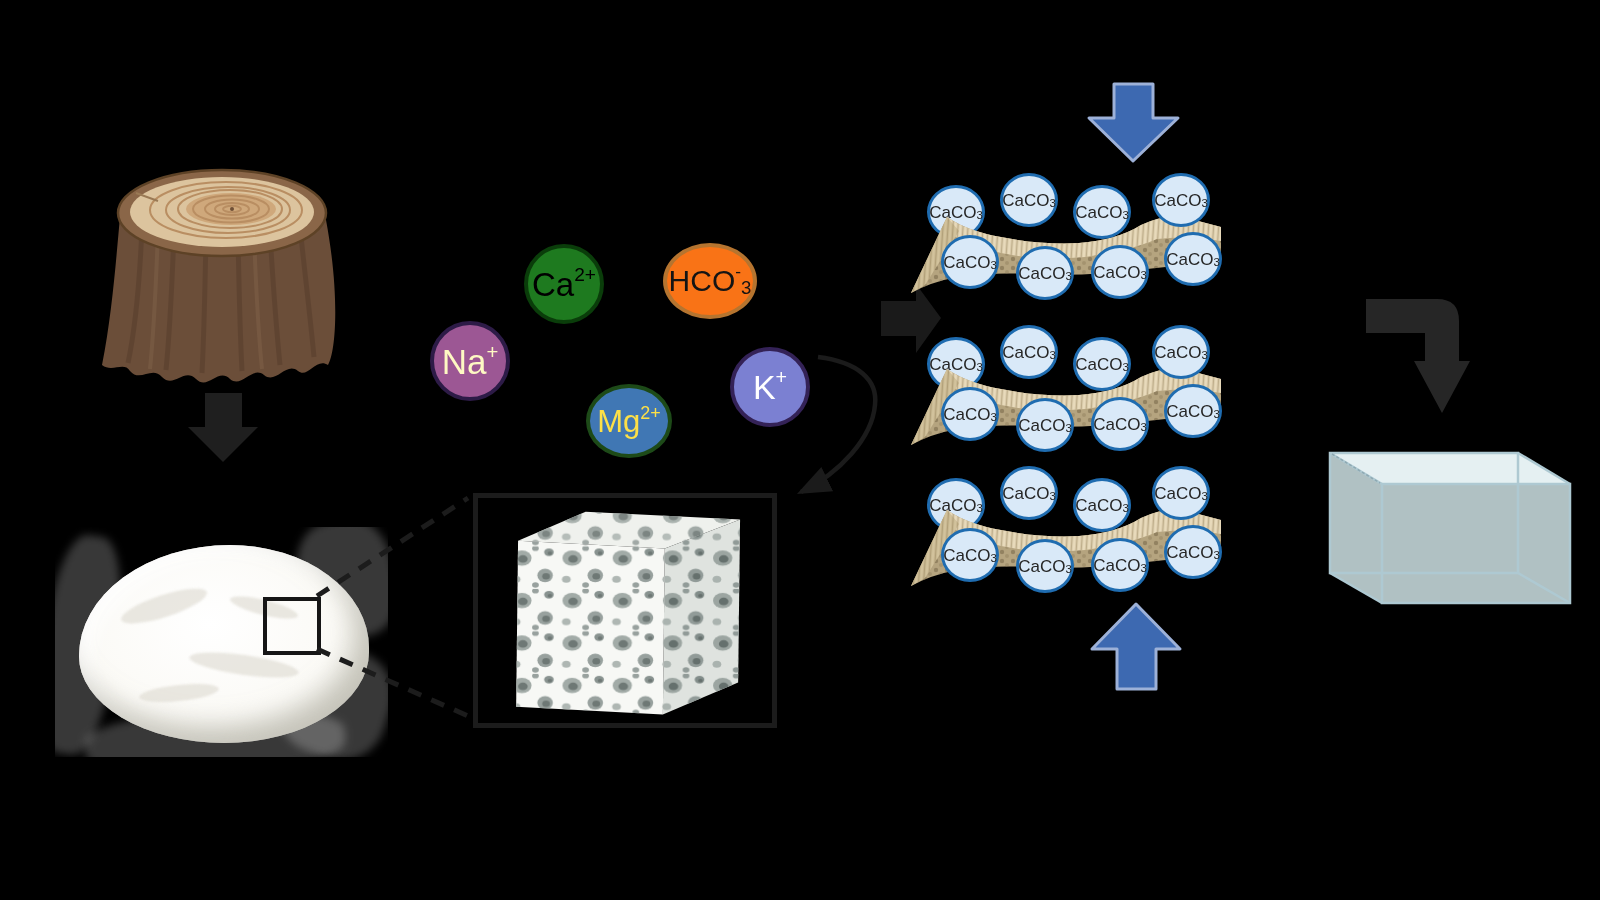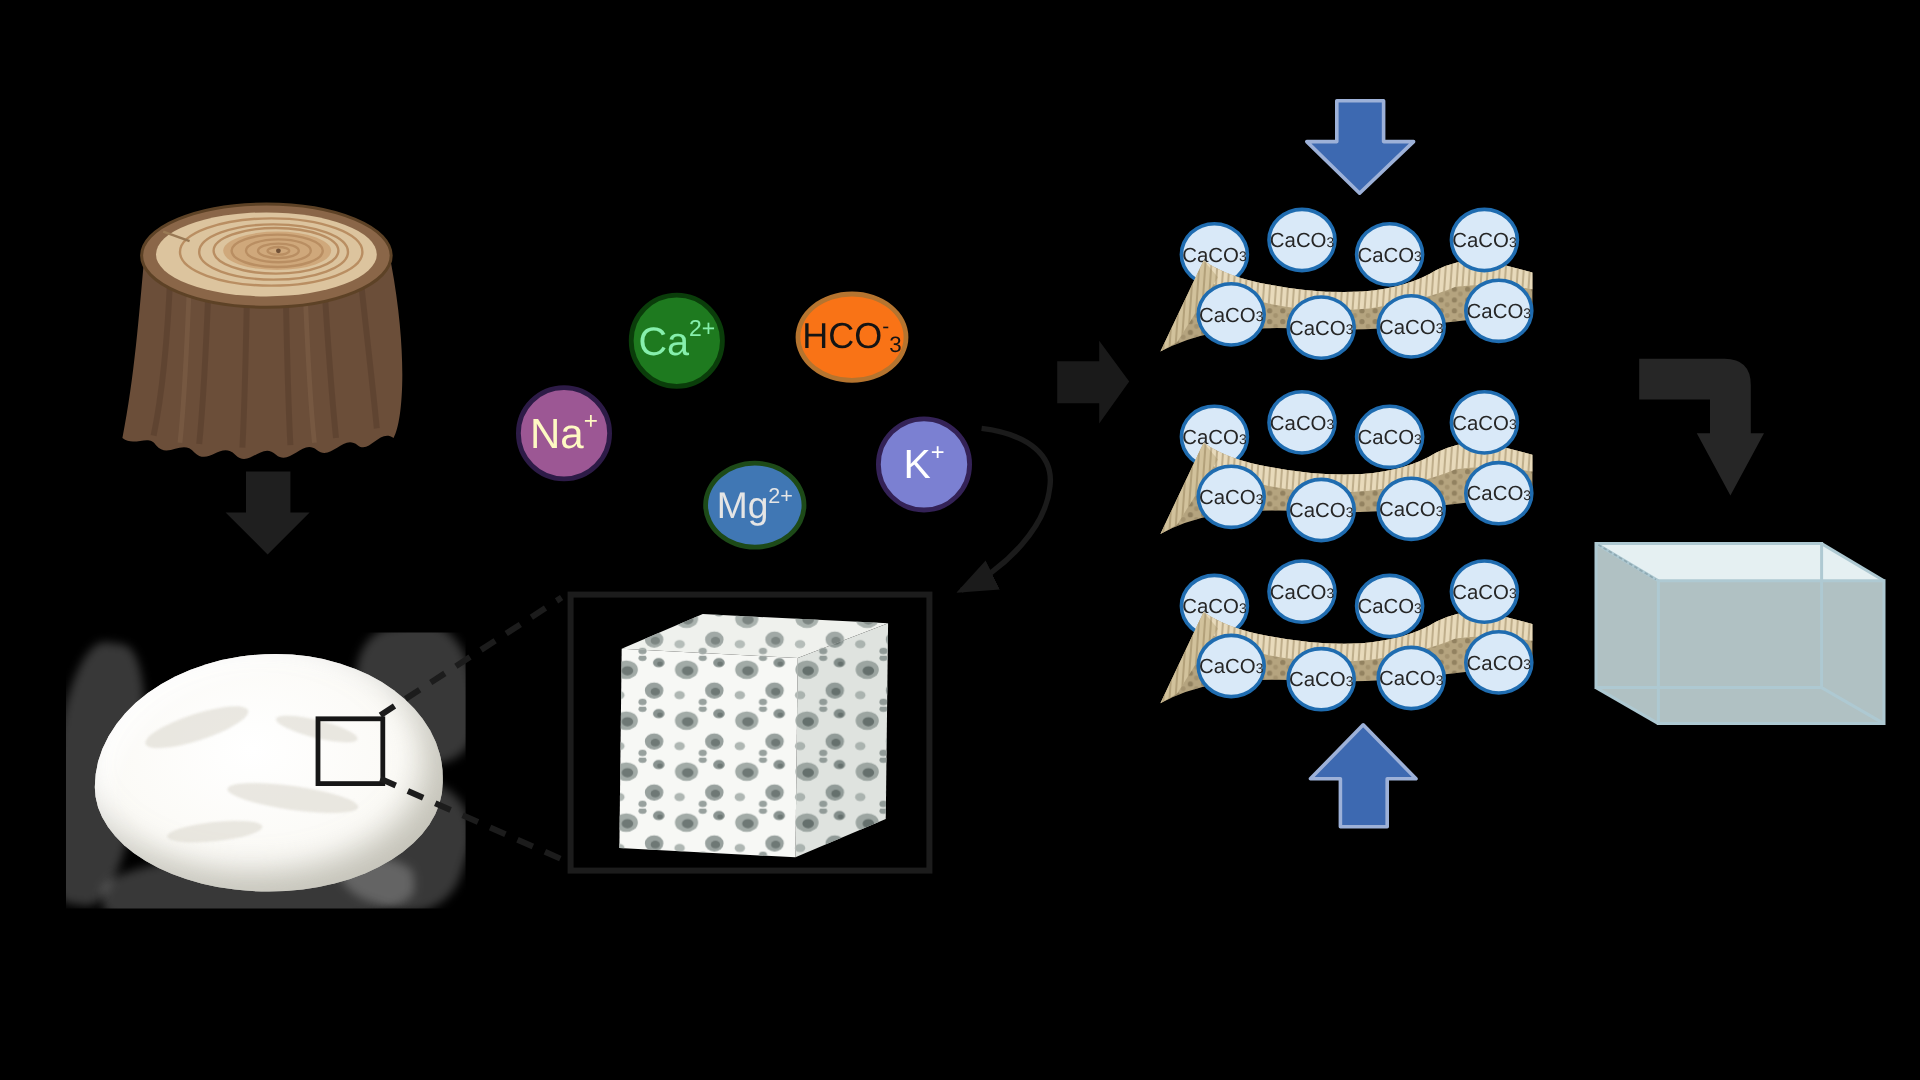--- a/index.html
+++ b/index.html
@@ -5,30 +5,30 @@
   html,body{margin:0;padding:0;background:#000;}
   #canvas{position:relative;width:1600px;height:900px;background:#000;overflow:hidden;
           font-family:"Liberation Sans",sans-serif;}
   .abs{position:absolute;}
   svg{display:block;}
 
   
   .ion{position:absolute;display:flex;align-items:center;justify-content:center;
        border-radius:50%;font-family:"Liberation Sans",sans-serif;line-height:1;}
   .ion sup{font-size:0.58em;transform:translateY(-0.45em);display:inline-block;}
-  .ion-ca {left:524px;top:244px;width:72px;height:72px;background:#1e7a1f;border:4px solid #0a3d0a;color:#86efac;font-size:33px;}
+  .ion-ca {left:524px;top:244px;width:72px;height:72px;background:#1e7a1f;border:4px solid #0a3d0a;color:#000000;font-size:33px;}
   .ion-hco3{left:663px;top:243px;width:86px;height:68px;background:#f97316;border:4px solid #b5742f;color:#141414;font-size:30px;}
   .ion-na {left:430px;top:321px;width:72px;height:72px;background:#9c5794;border:4px solid #2d1b47;color:#fef9c3;font-size:35px;}
-  .ion-mg {left:586px;top:384px;width:78px;height:66px;background:#4077b4;border:4px solid #1d4a18;color:#e5e5e5;font-size:31px;}
+  .ion-mg {left:586px;top:384px;width:78px;height:66px;background:#4077b4;border:4px solid #1d4a18;color:#fde047;font-size:31px;}
   .ion-k  {left:730px;top:347px;width:72px;height:72px;background:#7b80d2;border:4px solid #342257;color:#fff;font-size:34px;}
   .ion-hco3 sub{font-size:0.62em;transform:translateY(0.35em);}
   .ion-hco3 sup{transform:translateY(-0.5em);}
 
   
-  .mlayer{position:absolute;left:945px;width:335px;height:140px;}
+  .mlayer{position:absolute;left:889px;width:335px;height:140px;}
   .mlayer-1{top:175px;} .mlayer-2{top:327px;} .mlayer-3{top:468px;}
   .caco3{position:absolute;width:58px;height:54px;border-radius:50%;
          background:#d9e9f8;border:3px solid #1f6cb0;box-sizing:border-box;
          display:flex;align-items:center;justify-content:center;
          font-size:17px;color:#262626;line-height:1;}
   .caco3 sub{font-size:0.68em;transform:translateY(0.32em);}
   .pA{left:38px;top:10px;z-index:1;} .pB{left:111px;top:-2px;z-index:3;}
   .pC{left:184px;top:10px;z-index:3;} .pD{left:263px;top:-2px;z-index:3;}
   .pE{left:52px;top:60px;z-index:3;}  .pF{left:127px;top:71px;z-index:3;}
   .pG{left:202px;top:70px;z-index:3;} .pH{left:275px;top:57px;z-index:3;}

